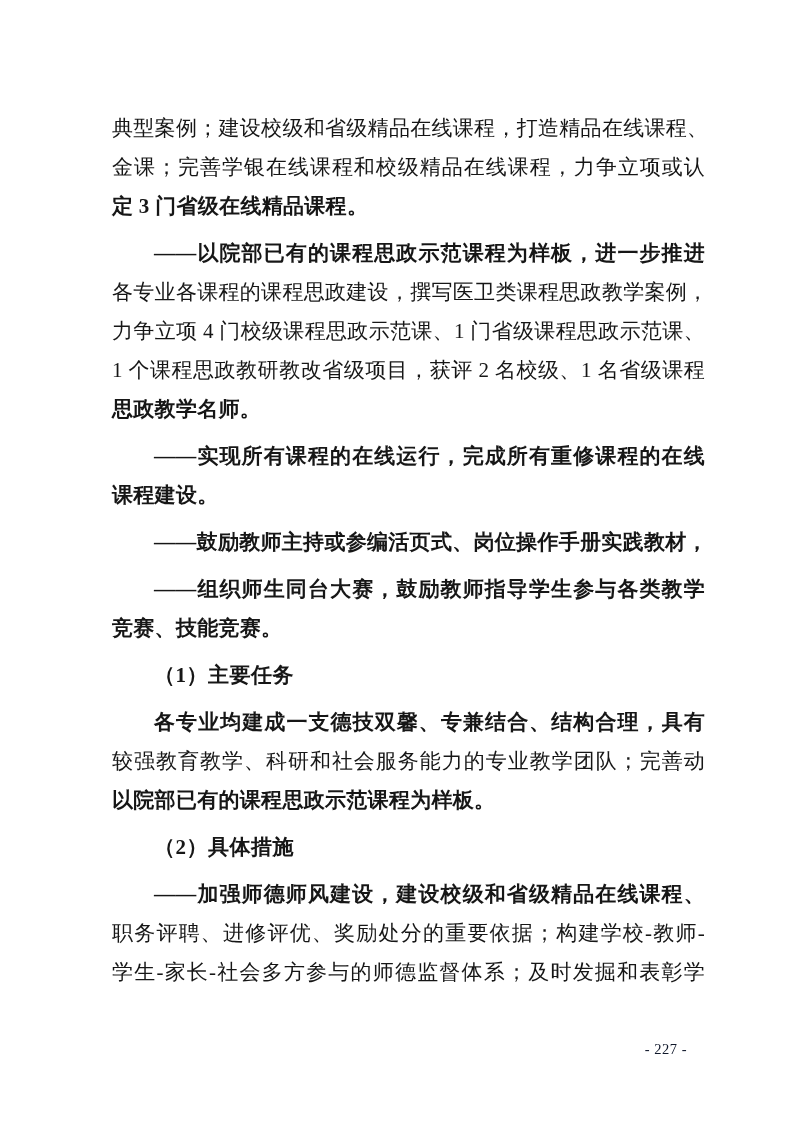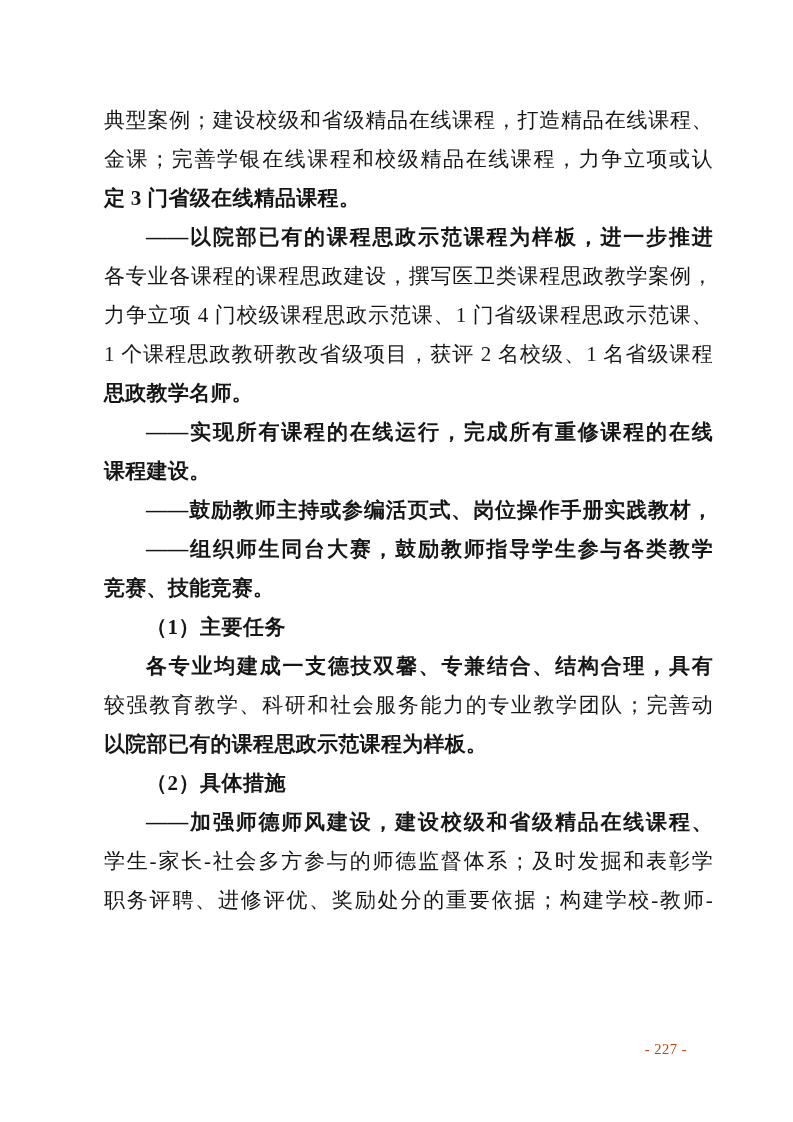--- a/index.html
+++ b/index.html
@@ -16,21 +16,21 @@
     font-family: "Liberation Serif", "DejaVu Serif", serif;
     color: #161616;
   }
   .doc-body {
     position: absolute;
     left: 104px;
     top: 101px;
     width: 609px;
     font-size: 21px;
   }
-  .para { margin: 0; padding: 0; }
+  .para { margin: 8px; padding: 0; }
   .line {
     height: 39px;
     line-height: 39px;
     text-align: justify;
     text-align-last: justify;
     text-justify: inter-character;
     white-space: nowrap;
     letter-spacing: 0.3px;
   }
   .line.lastline {
@@ -45,21 +45,21 @@
     font-weight: bold;
     text-align-last: left;
     letter-spacing: 0.5px;
   }
   .footer {
     position: absolute;
     top: 1040px;
     right: 106px;
     font-size: 14.5px;
     line-height: 18px;
-    color: #c2410c;
+    color: #0f172a;
     letter-spacing: 0.5px;
   }
 </style>
 </head>
 <body>
 
 <div class="page">
   <div class="doc-body">
       <div class="para body">
         <div class="line">典型案例；建设校级和省级精品在线课程，打造精品在线课程、</div>
@@ -90,18 +90,18 @@
       <div class="para body">
         <div class="line firstline">各专业均建成一支德技双馨、专兼结合、结构合理，具有</div>
         <div class="line">较强教育教学、科研和社会服务能力的专业教学团队；完善动</div>
         <div class="line lastline">以院部已有的课程思政示范课程为样板。</div>
       </div>
       <div class="para heading">
         <div class="line firstline lastline">（2）具体措施</div>
       </div>
       <div class="para body">
         <div class="line firstline">——加强师德师风建设，建设校级和省级精品在线课程、</div>
+        <div class="line">职务评聘、进修评优、奖励处分的重要依据；构建学校-教师-</div>
         <div class="line">学生-家长-社会多方参与的师德监督体系；及时发掘和表彰学</div>
-        <div class="line">职务评聘、进修评优、奖励处分的重要依据；构建学校-教师-</div>
       </div>
     </div>
   <div class="footer">- 227 -</div>
 </div>
 
 </body></html>

